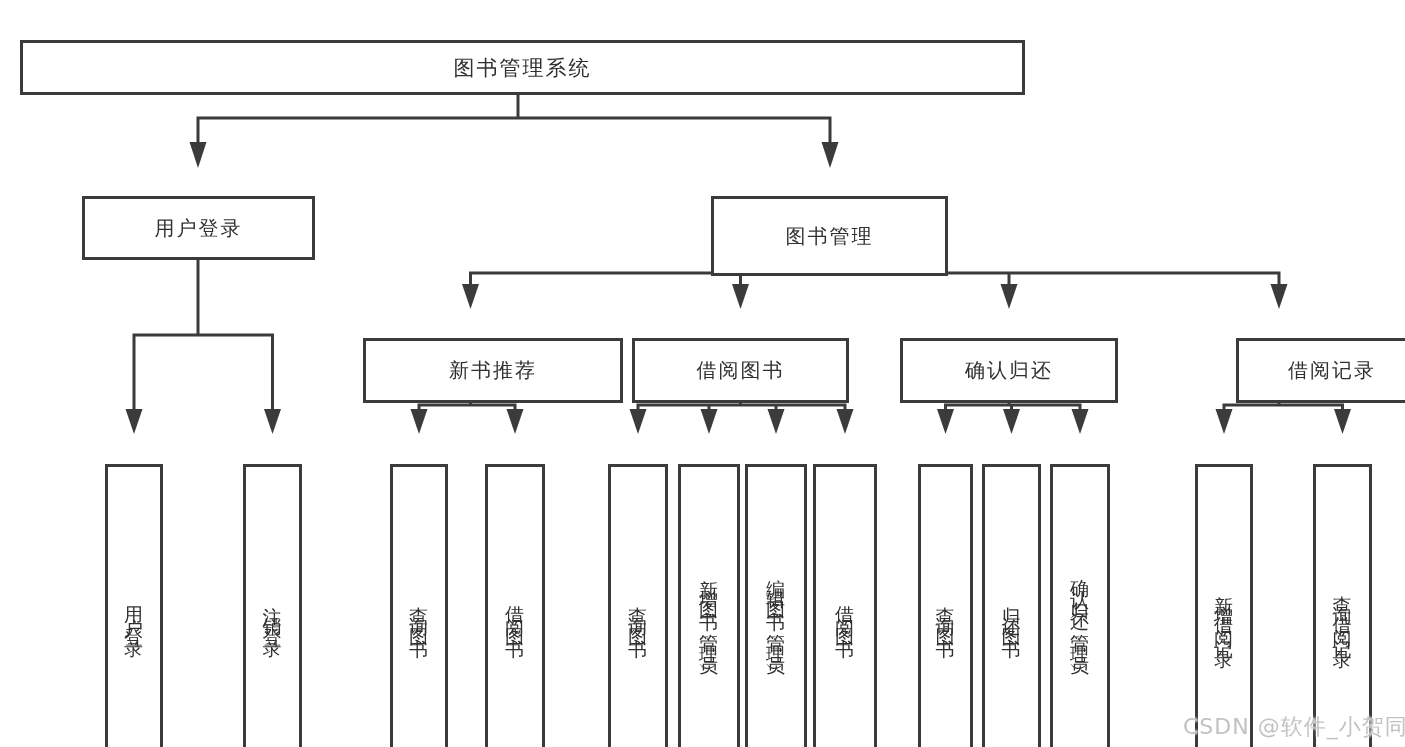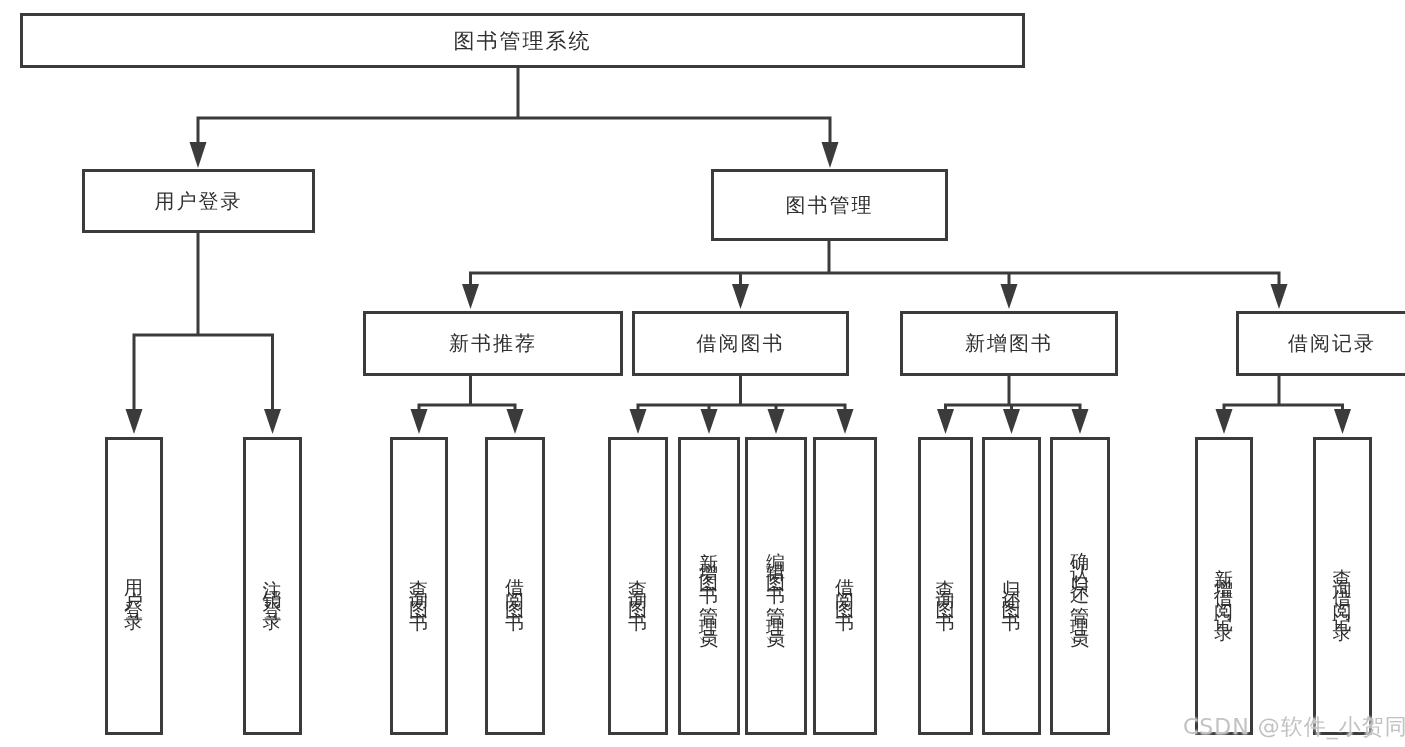--- a/index.html
+++ b/index.html
@@ -24,20 +24,21 @@
   .box {
     position: absolute;
     box-sizing: border-box;
     background: #ffffff;
     border: 3px solid #3b3b3b;
     display: flex;
     align-items: center;
     justify-content: center;
     color: #303030;
     z-index: 1;
+    margin-top: 27px;
   }
   .hbox {
     font-size: 20px;
     letter-spacing: 2px;
     white-space: nowrap;
   }
   .root-box {
     font-size: 21px;
   }
   .leaf span {
@@ -119,32 +120,32 @@
     </g>
   </svg>
 
   <div class="box hbox root-box" style="left:20px; top:13px; width:1005px; height:55px;">
     <span>图书管理系统</span>
   </div>
 
   <div class="box hbox" style="left:82px; top:169px; width:233px; height:64px;">
     <span>用户登录</span>
   </div>
-  <div class="box hbox" style="left:711px; top:169px; width:237px; height:72px;">
+  <div class="box hbox" style="left:711px; top:169px; width:237px; height:80px;">
     <span>图书管理</span>
   </div>
 
   <div class="box hbox" style="left:363px; top:311px; width:260px; height:65px;">
     <span>新书推荐</span>
   </div>
   <div class="box hbox" style="left:632px; top:311px; width:217px; height:65px;">
     <span>借阅图书</span>
   </div>
   <div class="box hbox" style="left:900px; top:311px; width:218px; height:65px;">
-    <span>新增图书</span>
+    <span>确认归还</span>
   </div>
   <div class="box hbox" style="left:1236px; top:311px; width:192px; height:65px;">
     <span>借阅记录</span>
   </div>
 
   <div class="box leaf" style="left:105px; top:437px; width:58px; height:298px;">
     <span>用户登录</span>
   </div>
   <div class="box leaf" style="left:243px; top:437px; width:59px; height:298px;">
     <span>注销登录</span>

